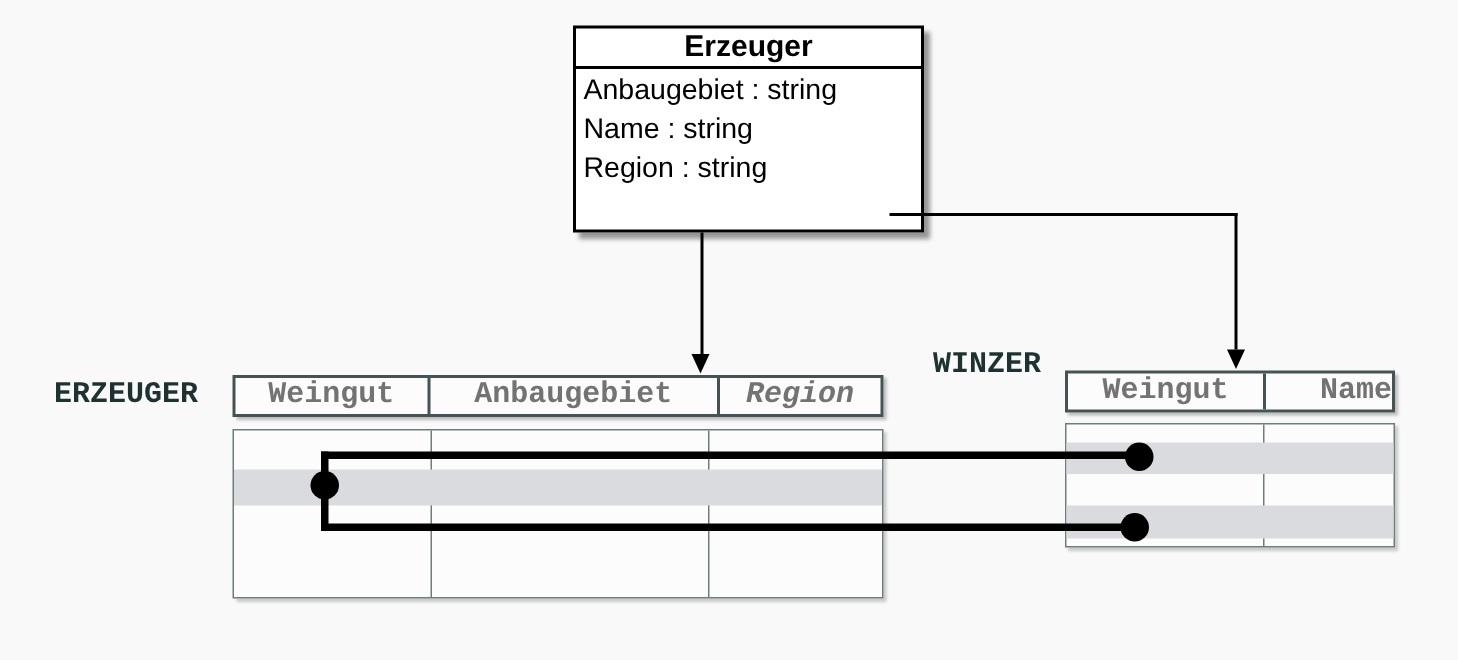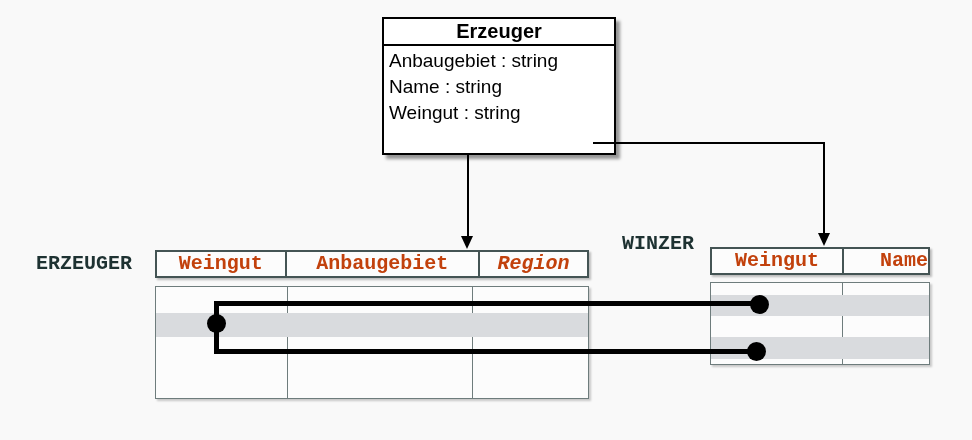--- a/index.html
+++ b/index.html
@@ -75,21 +75,21 @@
     border: 2px solid #445454;
     box-shadow: 2px 2px 2px rgba(0,0,0,0.25);
   }
   .tbl-header .hcell {
     box-sizing: border-box;
     text-align: center;
     font-family: "Liberation Mono", monospace;
     font-weight: bold;
     font-size: 20px;
     line-height: 23px;
-    color: #c2410c;
+    color: #737373;
     overflow: hidden;
   }
   .tbl-header .hcell + .hcell { border-left: 2px solid #445454; }
   .tbl-body {
     position: absolute;
     box-sizing: border-box;
     background: #fcfcfc;
     border: 1px solid #6e7c7c;
     box-shadow: 2px 2px 2px rgba(0,0,0,0.20);
   }
@@ -120,21 +120,21 @@
 </head>
 <body>
 
 <div class="stage">
 
   <div class="classbox">
     <div class="classbox-title">Erzeuger</div>
     <div class="classbox-attrs">
       <div class="attr">Anbaugebiet : string</div>
       <div class="attr">Name : string</div>
-      <div class="attr">Weingut : string</div>
+      <div class="attr">Region : string</div>
     </div>
   </div>
 
   <div class="line" style="left:467px; top:155px; width:2px; height:81px;"></div>
   <div class="arrowhead" style="left:461px; top:236px;"></div>
 
   <div class="line" style="left:593px; top:142px; width:232px; height:2px;"></div>
   <div class="line" style="left:823px; top:142px; width:2px; height:91px;"></div>
   <div class="arrowhead" style="left:818px; top:233px;"></div>
 

